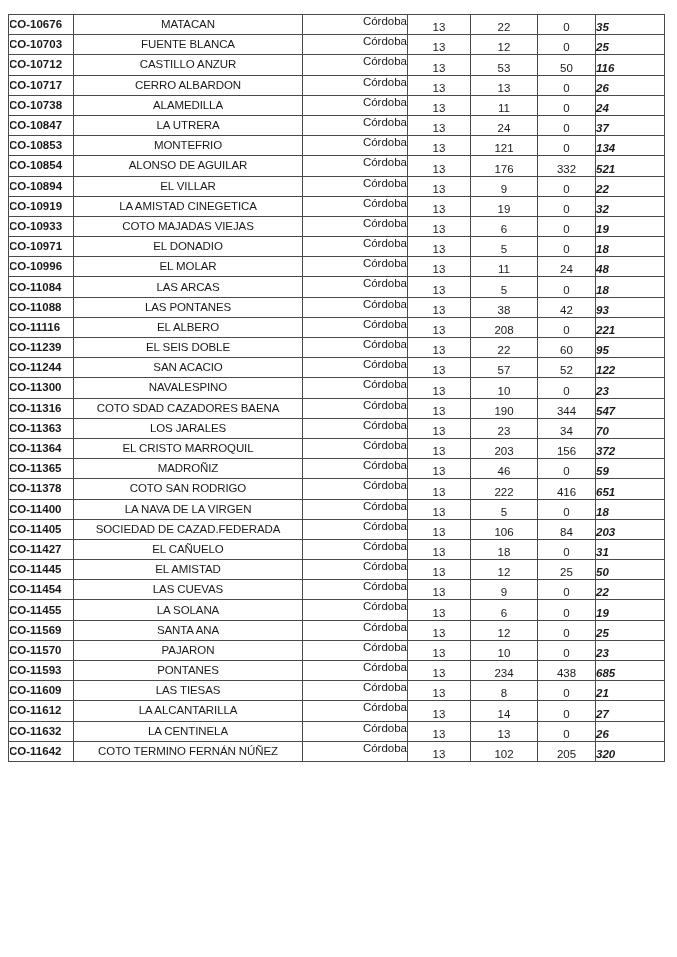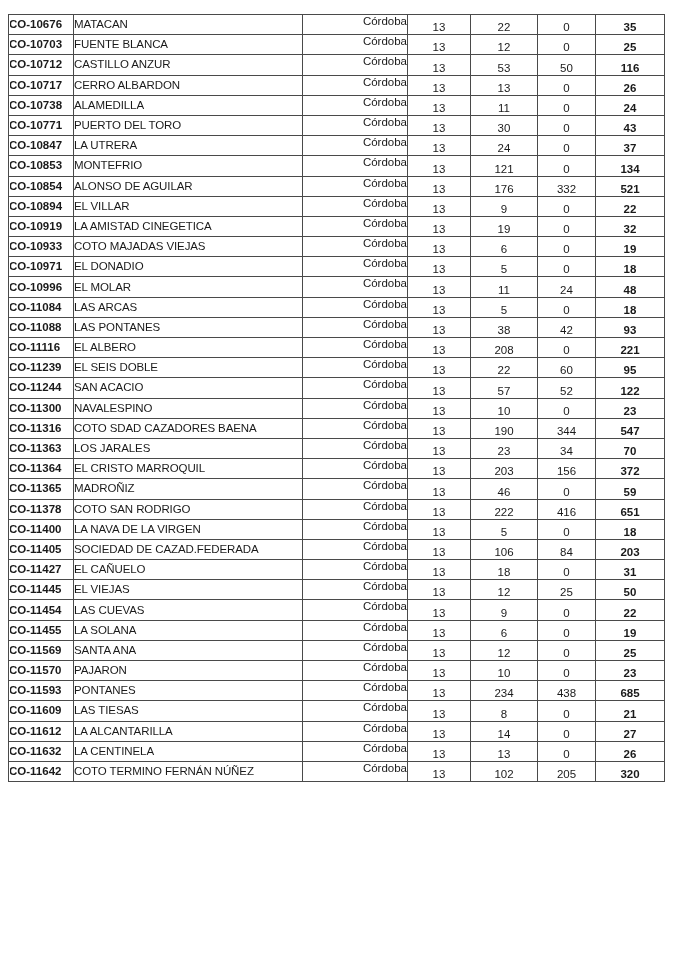--- a/index.html
+++ b/index.html
@@ -43,40 +43,40 @@
       overflow: hidden;
     }
     td.code {
       font-weight: bold;
       padding-left: 3px;
       vertical-align: middle;
       font-size: 11.5px;
       border-radius: 6px;
     }
     td.name {
-      text-align: left;
+      text-align: center;
       vertical-align: middle;
       letter-spacing: -0.1px;
     }
     td.prov {
       padding-left: 2px;
       vertical-align: top;
       padding-top: 2px;
       text-align: right;
     }
     td.num {
       text-align: center;
       vertical-align: bottom;
       padding-bottom: 1px;
     }
     td.total {
-      text-align: center;
       vertical-align: bottom;
       font-weight: bold;
       padding-bottom: 1px;
+      font-style: italic;
     }
   </style>
 </head>
 <body>
 
 <div class="page">
   <table class="records">
     <colgroup>
       <col class="c-code">
         <col class="c-name">
@@ -131,29 +131,20 @@
   <tr>
     <td class="code">CO-10738</td>
     <td class="name">ALAMEDILLA</td>
     <td class="prov">Córdoba</td>
     <td class="num">13</td>
     <td class="num">11</td>
     <td class="num">0</td>
     <td class="total">24</td>
   </tr>
 
-  <tr>
-    <td class="code">CO-10771</td>
-    <td class="name">PUERTO DEL TORO</td>
-    <td class="prov">Córdoba</td>
-    <td class="num">13</td>
-    <td class="num">30</td>
-    <td class="num">0</td>
-    <td class="total">43</td>
-  </tr>
 
   <tr>
     <td class="code">CO-10847</td>
     <td class="name">LA UTRERA</td>
     <td class="prov">Córdoba</td>
     <td class="num">13</td>
     <td class="num">24</td>
     <td class="num">0</td>
     <td class="total">37</td>
   </tr>
@@ -363,21 +354,21 @@
     <td class="name">EL CAÑUELO</td>
     <td class="prov">Córdoba</td>
     <td class="num">13</td>
     <td class="num">18</td>
     <td class="num">0</td>
     <td class="total">31</td>
   </tr>
 
   <tr>
     <td class="code">CO-11445</td>
-    <td class="name">EL VIEJAS</td>
+    <td class="name">EL AMISTAD</td>
     <td class="prov">Córdoba</td>
     <td class="num">13</td>
     <td class="num">12</td>
     <td class="num">25</td>
     <td class="total">50</td>
   </tr>
 
   <tr>
     <td class="code">CO-11454</td>
     <td class="name">LAS CUEVAS</td>

